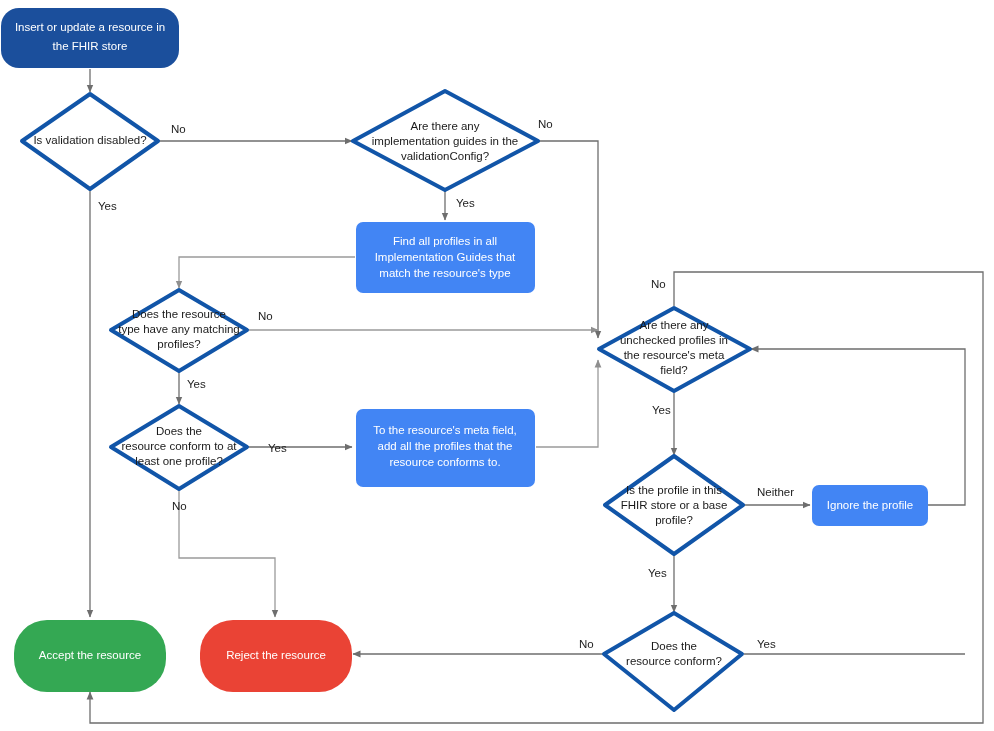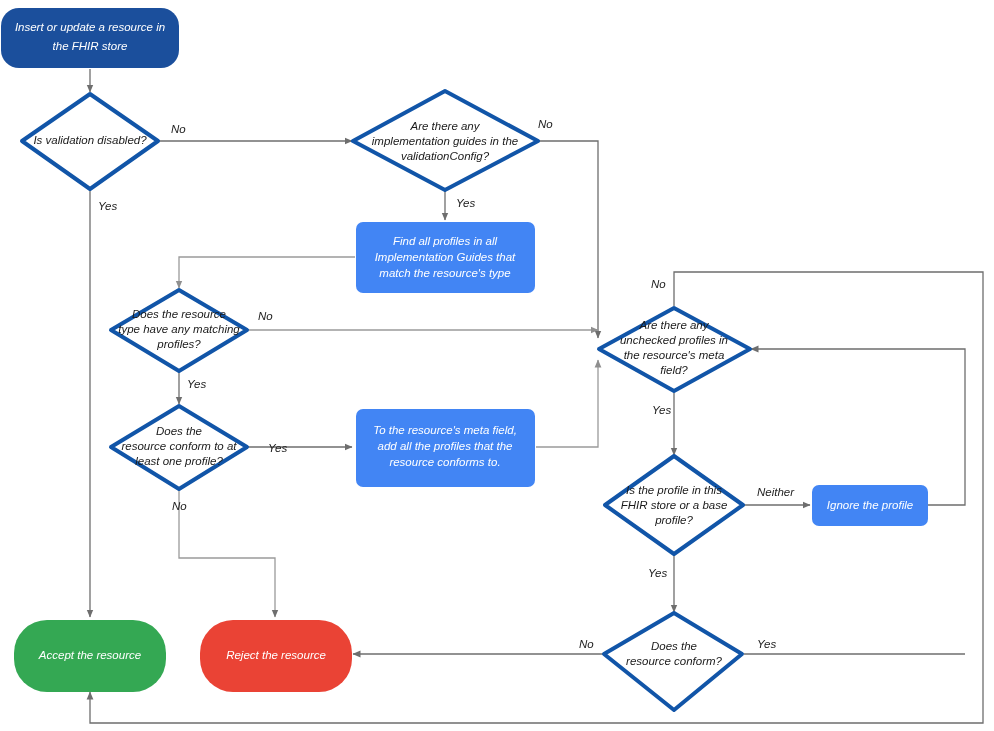--- a/index.html
+++ b/index.html
@@ -1,20 +1,20 @@
 <!DOCTYPE html>
 <html><head>
 <meta charset="utf-8">
 <style>
   html,body{margin:0;padding:0;background:#ffffff;}
   body{
     font-family:"Liberation Sans","DejaVu Sans",sans-serif;
     width:994px;height:731px;overflow:hidden;
   }
-  #canvas{position:relative;width:994px;height:731px;background:#ffffff;font-style:italic;}
+  #canvas{position:relative;width:994px;height:731px;background:#ffffff;}
   svg{position:absolute;top:0;left:0;width:994px;height:731px;}
   .node-text{
     font-family:"Liberation Sans","DejaVu Sans",sans-serif;
     font-size:11.5px;
     text-anchor:middle;
     dominant-baseline:middle;
   }
   .edge-label{
     font-family:"Liberation Sans","DejaVu Sans",sans-serif;
     font-size:11.5px;

